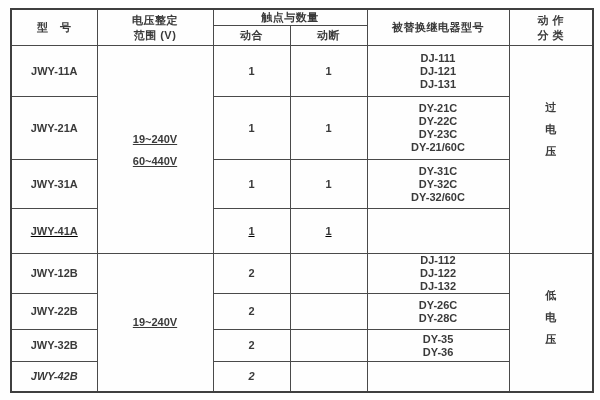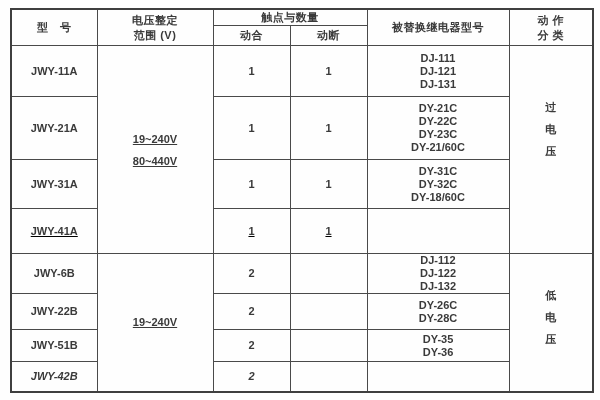--- a/index.html
+++ b/index.html
@@ -83,21 +83,21 @@
       </tr>
       <tr class="hr2">
         <td class="hdr">动合</td>
         <td class="hdr">动断</td>
       </tr>
 
       <tr class="r1">
         <td>JWY-11A</td>
         <td rowspan="4" class="vcell">
           <div>19~240V</div>
-          <div>80~440V</div>
+          <div>60~440V</div>
         </td>
         <td>1</td>
         <td>1</td>
         <td class="relay">
           <div>DJ-111</div>
           <div>DJ-121</div>
           <div>DJ-131</div>
         </td>
         <td rowspan="4" class="acell shift-up">
           <div>过</div>
@@ -118,33 +118,33 @@
         </td>
       </tr>
 
       <tr class="r3">
         <td>JWY-31A</td>
         <td>1</td>
         <td>1</td>
         <td class="relay">
           <div>DY-31C</div>
           <div>DY-32C</div>
-          <div>DY-18/60C</div>
+          <div>DY-32/60C</div>
         </td>
       </tr>
 
       <tr class="r4">
         <td>JWY-41A</td>
         <td>1</td>
         <td>1</td>
         <td class="relay"></td>
       </tr>
 
       <tr class="r5">
-        <td>JWY-6B</td>
+        <td>JWY-12B</td>
         <td rowspan="4" class="vcell">
           <div>19~240V</div>
         </td>
         <td>2</td>
         <td></td>
         <td class="relay">
           <div>DJ-112</div>
           <div>DJ-122</div>
           <div>DJ-132</div>
         </td>
@@ -159,21 +159,21 @@
         <td>JWY-22B</td>
         <td>2</td>
         <td></td>
         <td class="relay">
           <div>DY-26C</div>
           <div>DY-28C</div>
         </td>
       </tr>
 
       <tr class="r7">
-        <td>JWY-51B</td>
+        <td>JWY-32B</td>
         <td>2</td>
         <td></td>
         <td class="relay">
           <div>DY-35</div>
           <div>DY-36</div>
         </td>
       </tr>
 
       <tr class="r8">
         <td>JWY-42B</td>

